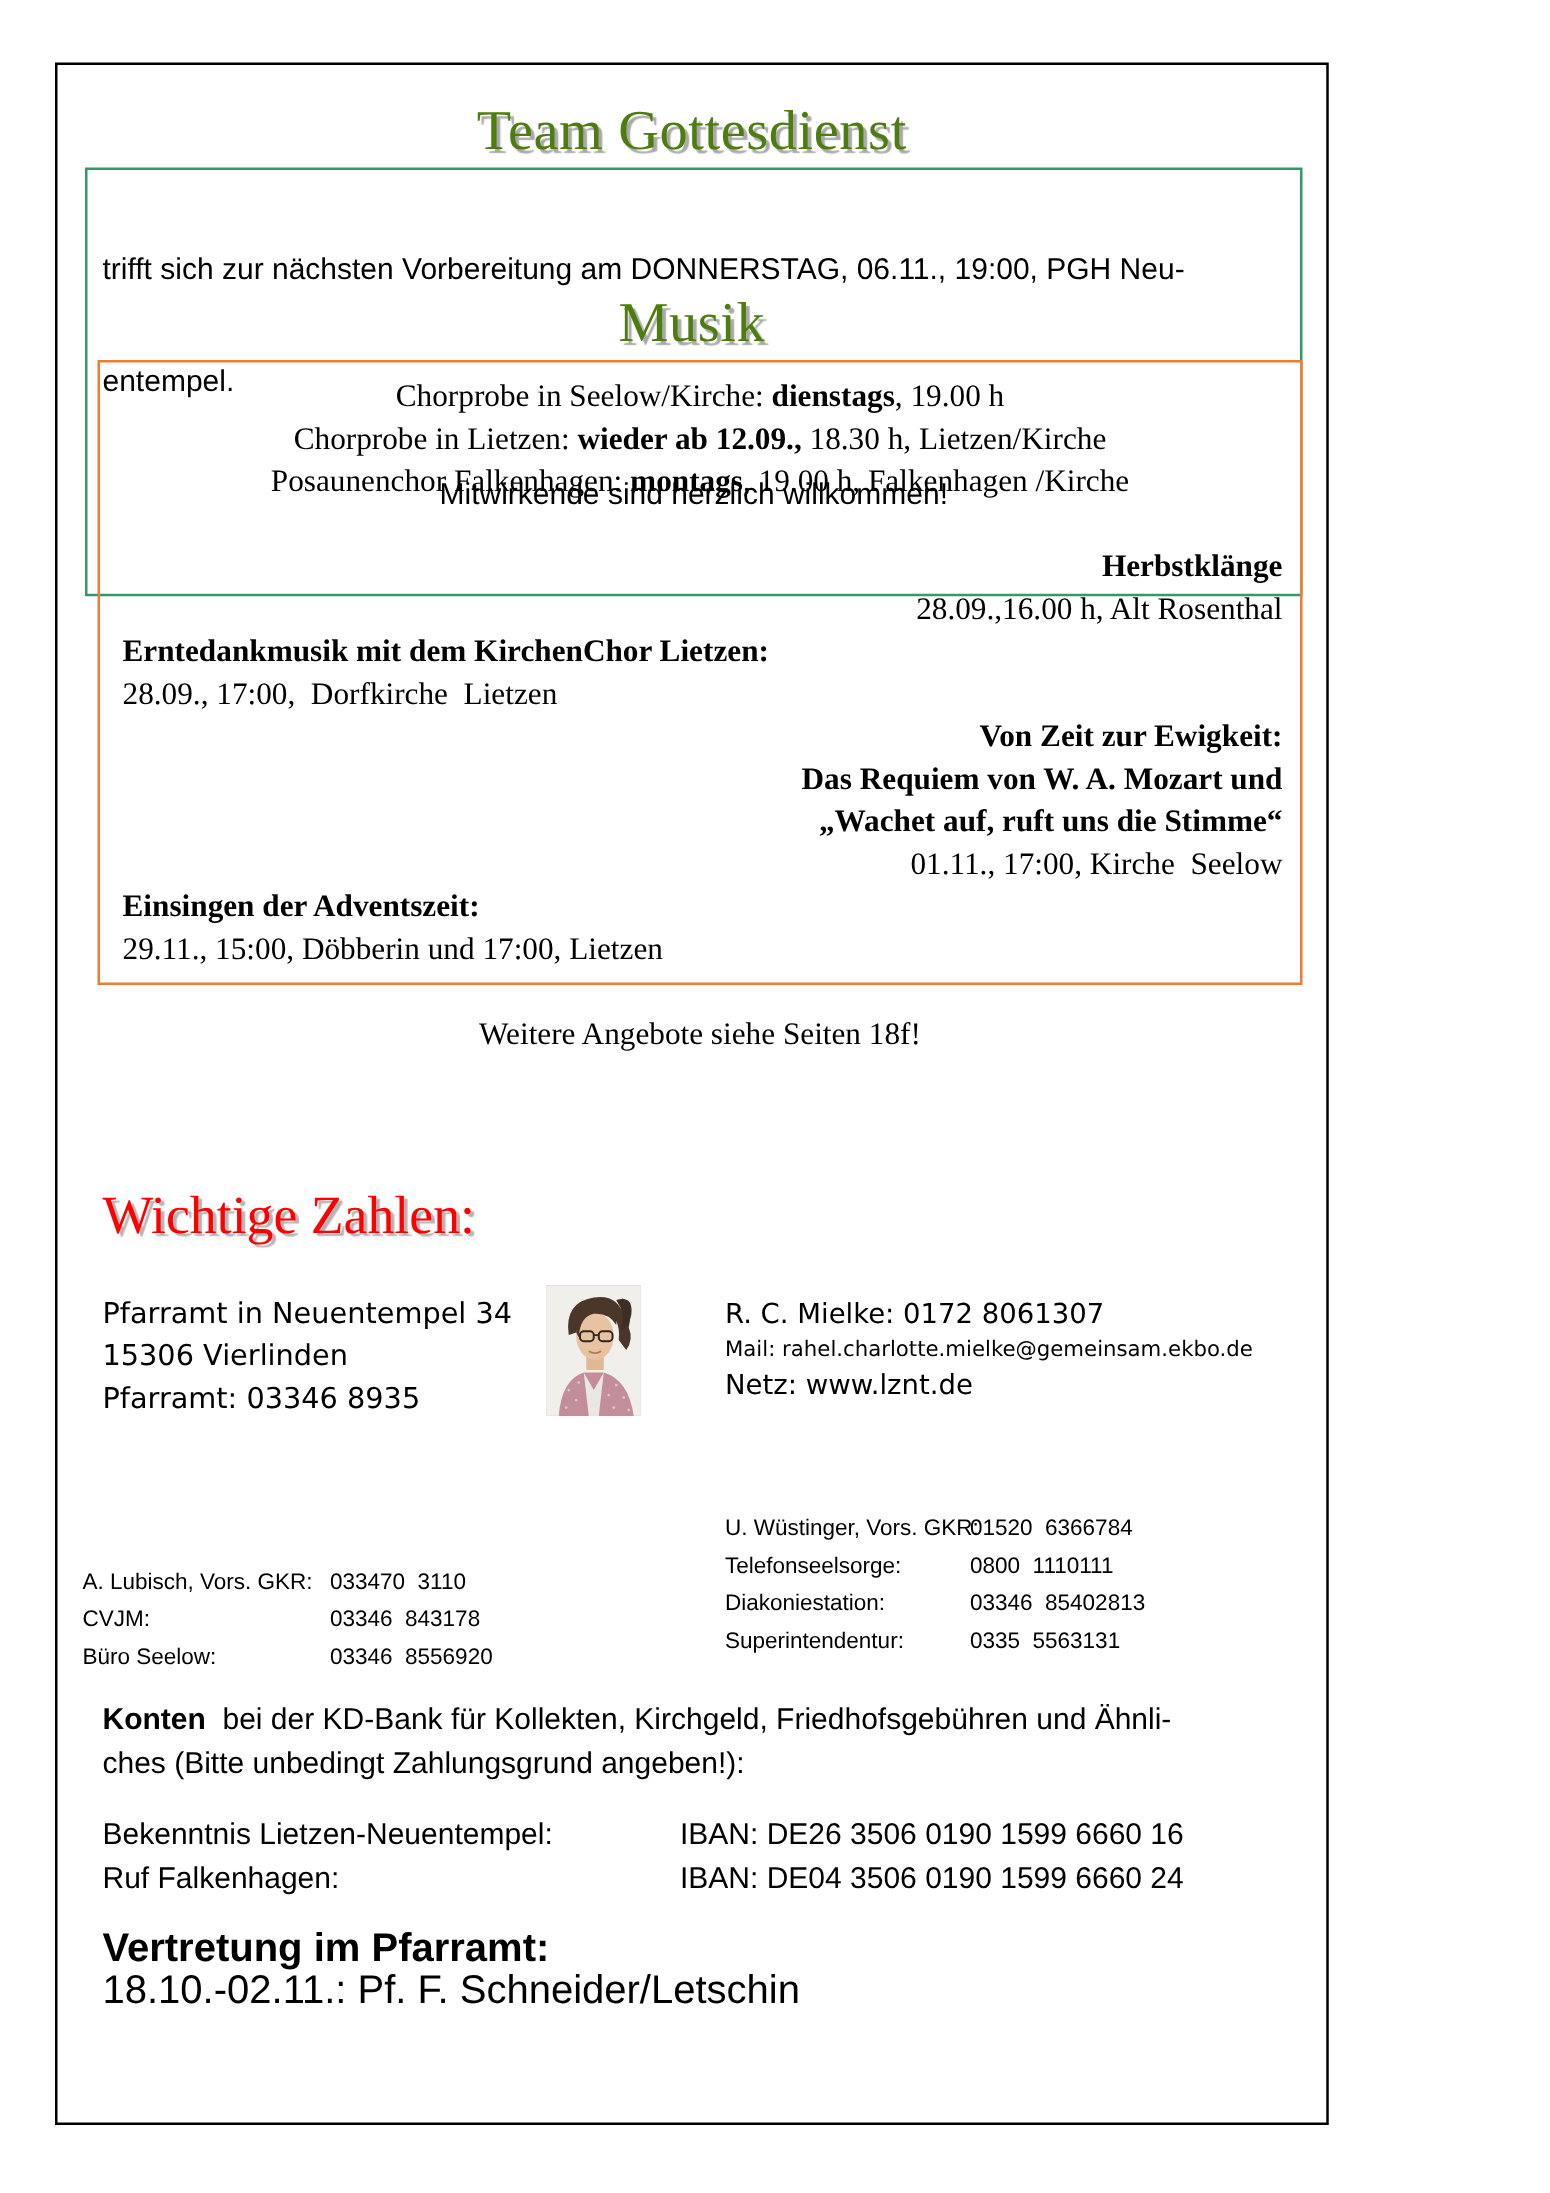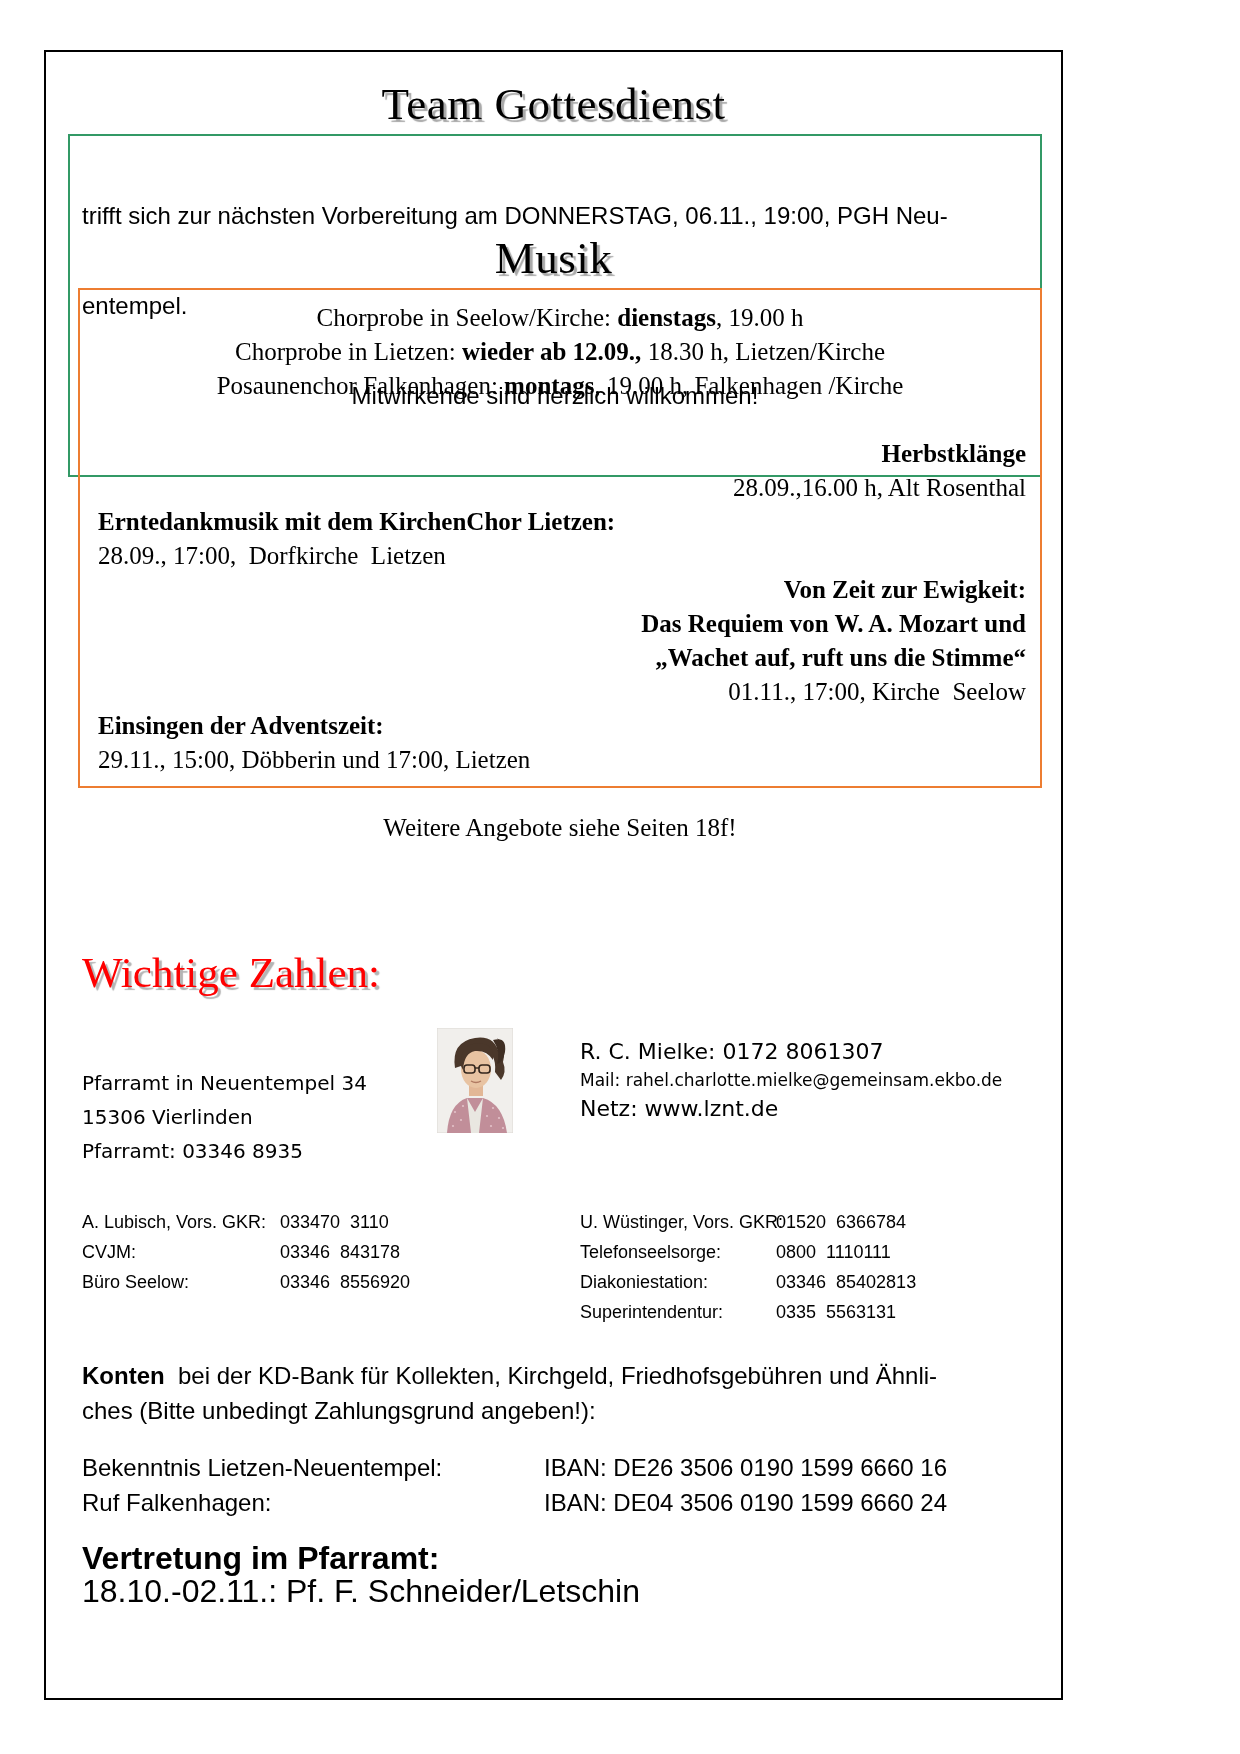--- a/index.html
+++ b/index.html
@@ -10,21 +10,21 @@
   html,body{margin:0;padding:0;background:#ffffff;}
   body{width:1240px;height:1754px;position:relative;font-family:"Liberation Sans",sans-serif;color:#000;}
   .frame{
     position:absolute;left:44px;top:50px;width:1019px;height:1650px;
     border:2px solid #000;background:#fff;box-sizing:border-box;
   }
   
   .serif-heading{
     position:absolute;width:100%;text-align:center;margin:0;
     font-family:"Liberation Serif","DejaVu Serif",serif;font-weight:400;
-    font-size:45px;color:#000000;text-shadow:3px 3px 1px #a8a8a8;letter-spacing:0.5px;
+    font-size:45px;color:#4d7c0f;text-shadow:3px 3px 1px #a8a8a8;letter-spacing:0.5px;
   }
   .title{top:26px;}
   .musik-heading{top:180px;}
   .red-heading{
     position:absolute;top:896px;left:36px;margin:0;
     font-family:"Liberation Serif","DejaVu Serif",serif;font-weight:400;
     font-size:43px;color:var(--red,#FF0000);text-shadow:3px 3px 1px #b4b4b4;
   }
   
   .green-box{
@@ -38,28 +38,28 @@
     position:absolute;left:32px;top:236px;width:964px;height:500px;box-sizing:border-box;
     border:2px solid var(--orange,#ED7D31);padding:11px 14px;
     font-family:"Liberation Serif","DejaVu Serif",serif;font-size:25px;line-height:34px;
   }
   .music-line{white-space:pre-wrap;}
   .music-line.align-center{text-align:center;}
   .music-line.align-right{text-align:right;}
   .music-line.align-left{text-align:left;padding-left:4px;}
   .bold{font-weight:700;}
   
-  .pfarramt{position:absolute;left:36px;top:1014px;font-family:"DejaVu Sans",sans-serif;font-size:20px;line-height:34px;}
+  .pfarramt{position:absolute;left:36px;top:982px;font-family:"DejaVu Sans",sans-serif;font-size:23px;line-height:34px;}
   .photo{position:absolute;left:391px;top:976px;width:76px;height:105px;overflow:hidden;}
   .mielke{position:absolute;left:534px;top:984px;font-family:"DejaVu Sans",sans-serif;}
   .mielke .big{font-size:22px;line-height:31px;}
   .mielke .small{font-size:17px;line-height:26px;}
   
   .phone-col{position:absolute;top:1155px;font-size:18px;line-height:30px;}
-  .phone-col.left{left:36px;width:470px;}
+  .phone-col.left{left:20px;width:470px;margin-top:43px;}
   .phone-col.right{left:534px;width:470px;}
   .phone-row{display:flex;}
   .ph-label{display:inline-block;white-space:pre;}
   .phone-col.left .ph-label{width:198px;}
   .phone-col.right .ph-label{width:196px;}
   .ph-num{white-space:pre;}
   
   .konten{position:absolute;left:36px;top:1306px;width:950px;font-size:24px;line-height:35px;}
   .konten-line{white-space:pre-wrap;}
   

